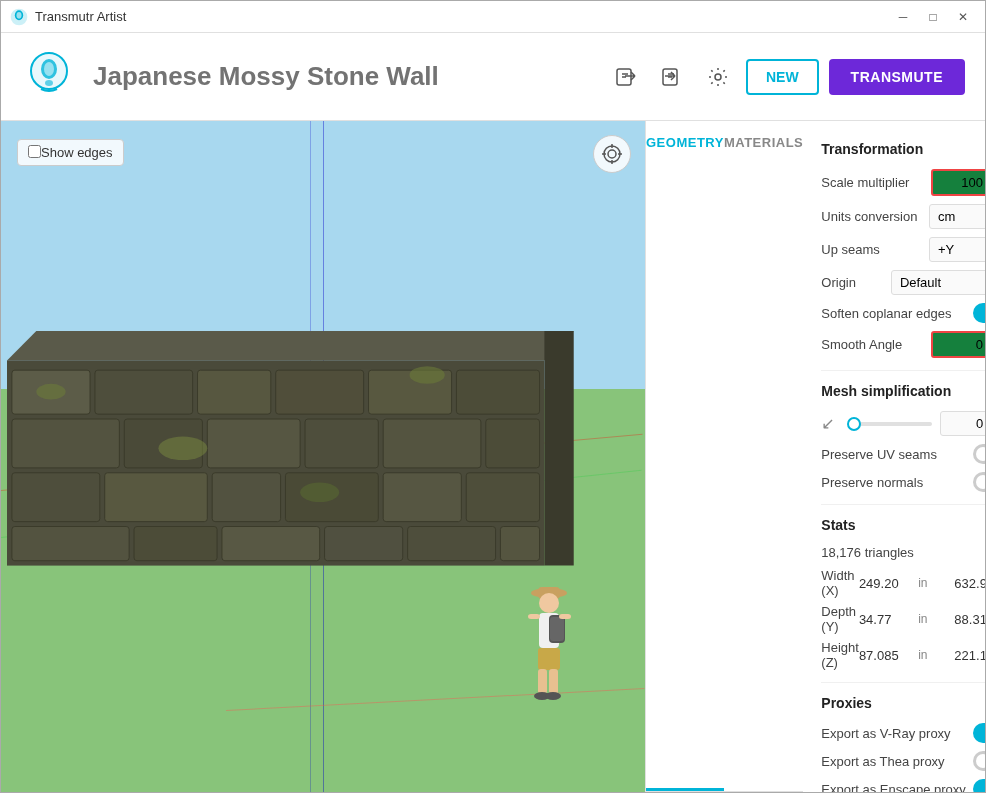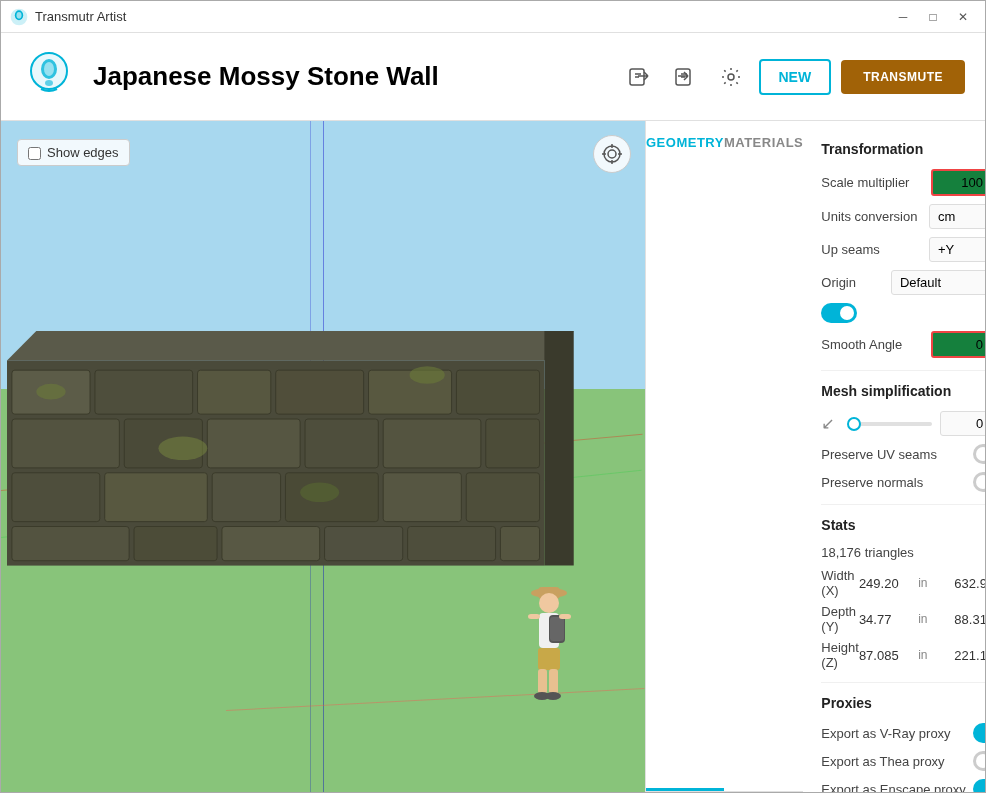--- a/index.html
+++ b/index.html
@@ -10,42 +10,42 @@
     
     .titlebar { background: #ffffff; height: 32px; display: flex; align-items: center; padding: 0 8px; border-bottom: 1px solid #e0e0e0; user-select: none; }
     .titlebar-icon { width: 20px; height: 20px; margin-right: 6px; }
     .titlebar-title { font-size: 13px; color: #333; flex: 1; }
     .titlebar-controls { display: flex; gap: 2px; }
     .titlebar-btn { width: 28px; height: 28px; background: none; border: none; cursor: pointer; display: flex; align-items: center; justify-content: center; color: #555; font-size: 12px; border-radius: 3px; }
 
     
     .header { background: #ffffff; height: 88px; display: flex; align-items: center; padding: 0 20px; border-bottom: 1px solid #e0e0e0; }
     .header-logo { width: 56px; height: 56px; margin-right: 16px; }
-    .header-title { font-size: 26px; font-weight: 600; color: #000000; flex: 1; }
+    .header-title { font-size: 26px; font-weight: 600; color: #737373; flex: 1; }
     .header-actions { display: flex; align-items: center; gap: 10px; }
     .header-icon-btn { width: 36px; height: 36px; background: none; border: none; cursor: pointer; display: flex; align-items: center; justify-content: center; color: #555; font-size: 18px; border-radius: 4px; }
     .btn-new { background: #ffffff; border: 2px solid #00b4d8; color: #00b4d8; padding: 8px 18px; font-size: 14px; font-weight: 600; border-radius: 4px; cursor: pointer; }
-    .btn-transmute { background: #a16207; border: none; color: #ffffff; padding: 10px 22px; font-size: 12px; font-weight: 700; border-radius: 4px; cursor: pointer; letter-spacing: 0.5px; }
+    .btn-transmute { background: #6d28d9; border: none; color: #ffffff; padding: 10px 22px; font-size: 14px; font-weight: 700; border-radius: 4px; cursor: pointer; letter-spacing: 0.5px; }
 
     
     .main { display: flex; flex: 1; overflow: hidden; }
 
     
     .viewport { flex: 1; position: relative; background: linear-gradient(180deg, #b8e0f0 0%, #b8e0f0 40%, #7dc87a 40%, #7dc87a 100%); overflow: hidden; }
     .viewport-sky { position: absolute; top: 0; left: 0; right: 0; height: 40%; background: #a8d8ef; }
     .viewport-ground { position: absolute; bottom: 0; left: 0; right: 0; height: 60%; background: #88c47a; }
     
     
     .viewport-ground::after {
       content: '';
       position: absolute;
       top: 0; left: 0; right: 0; bottom: 0;
     }
 
-    .show-edges-checkbox { position: absolute; top: 18px; left: 16px; display: flex; align-items: flex-end; gap: 6px; background: rgba(255,255,255,0.85); border: 1px solid #ccc; padding: 5px 10px; border-radius: 4px; cursor: pointer; z-index: 10; }
+    .show-edges-checkbox { position: absolute; top: 18px; left: 16px; display: flex; align-items: flex-start; background: rgba(255,255,255,0.85); border: 1px solid #ccc; padding: 5px 10px; border-radius: 4px; cursor: pointer; z-index: 10; }
     .show-edges-checkbox input { width: 13px; height: 13px; cursor: pointer; }
     .show-edges-label { font-size: 13px; color: #333; }
 
     .camera-reset-btn { position: absolute; top: 14px; right: 14px; width: 38px; height: 38px; background: rgba(255,255,255,0.85); border: 1px solid #ccc; border-radius: 50%; display: flex; align-items: center; justify-content: center; cursor: pointer; font-size: 18px; color: #555; }
 
     
     .axis-v { position: absolute; top: 0; bottom: 0; left: 50%; width: 1px; background: rgba(0,0,200,0.4); }
 
     
     .right-panel { width: 340px; background: #ffffff; border-left: 1px solid #e0e0e0; display: flex; flex-direction: row; overflow-y: auto; }
@@ -286,20 +286,21 @@
         <div class="form-row">
           <span class="form-label">Origin</span>
           <div class="select-wrapper">
             <select class="form-select" style="min-width:90px;">
               <option>Default</option><option>Center</option><option>Bottom Center</option>
             </select>
           </div>
         </div>
 
         <div class="form-row">
+          <span class="form-label">Soften coplanar edges</span>
           <label class="toggle">
             <input type="checkbox" checked="" style="">
             <span class="toggle-slider"></span>
           </label>
         </div>
 
         <div class="form-row">
           <span class="form-label">Smooth Angle</span>
           <div class="form-value">
             <input class="form-input" type="text" style="width: 60px;" value="0">

